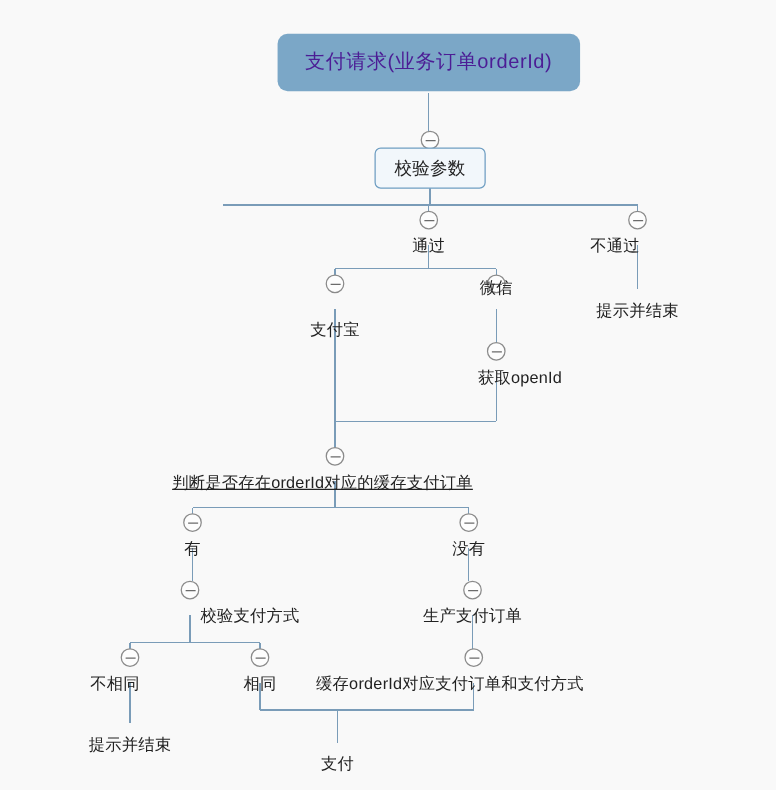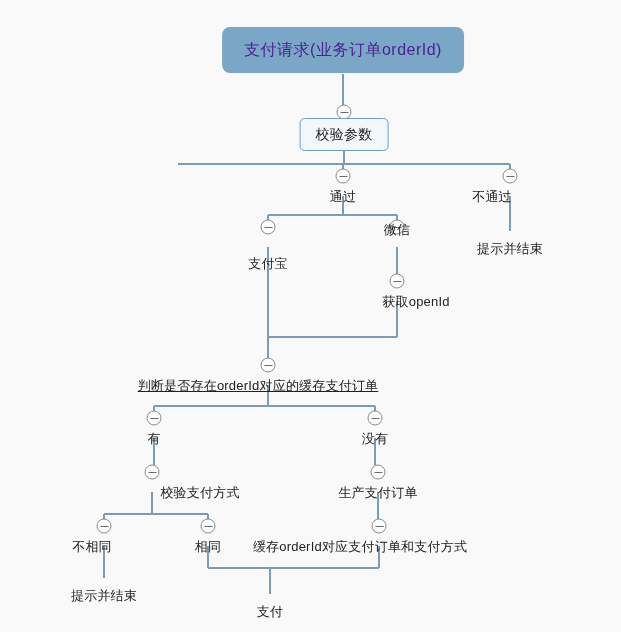--- a/index.html
+++ b/index.html
@@ -127,14 +127,14 @@
     <div class="node" style="left: 152px; top: 485px; margin-left: 48px;">校验支付方式</div>
     <div class="toggle" style="left: 378px; top: 472px;"></div>
     <div class="node" style="left: 378px; top: 485px; font-family: Liberation Serif, serif;">生产支付订单</div>
     <div class="toggle" style="left: 104px; top: 526px;"></div>
     <div class="node" style="left: 92px; top: 539px;">不相同</div>
     <div class="toggle" style="left: 208px; top: 526px;"></div>
     <div class="node" style="left: 208px; top: 539px; text-align: center;">相同</div>
     <div class="toggle" style="left: 379px; top: 526px;"></div>
     <div class="node" style="left: 360px; top: 539px;">缓存orderId对应支付订单和支付方式</div>
     <div class="node" style="left: 104px; top: 588px;">提示并结束</div>
-    <div class="node" style="left: 270px; top: 604px;">支付</div>
+    <div class="node" style="left: 270px; top: 604px; font-family: Liberation Mono, monospace;">支付</div>
   </div>
 
 </body></html>

